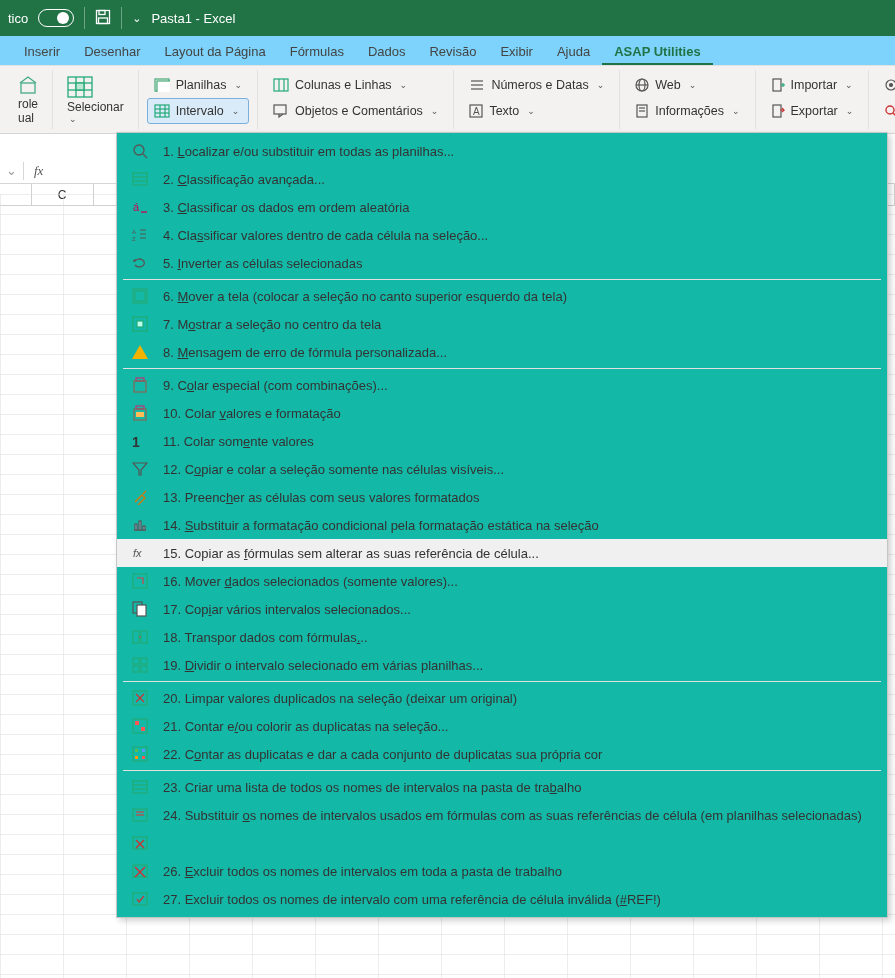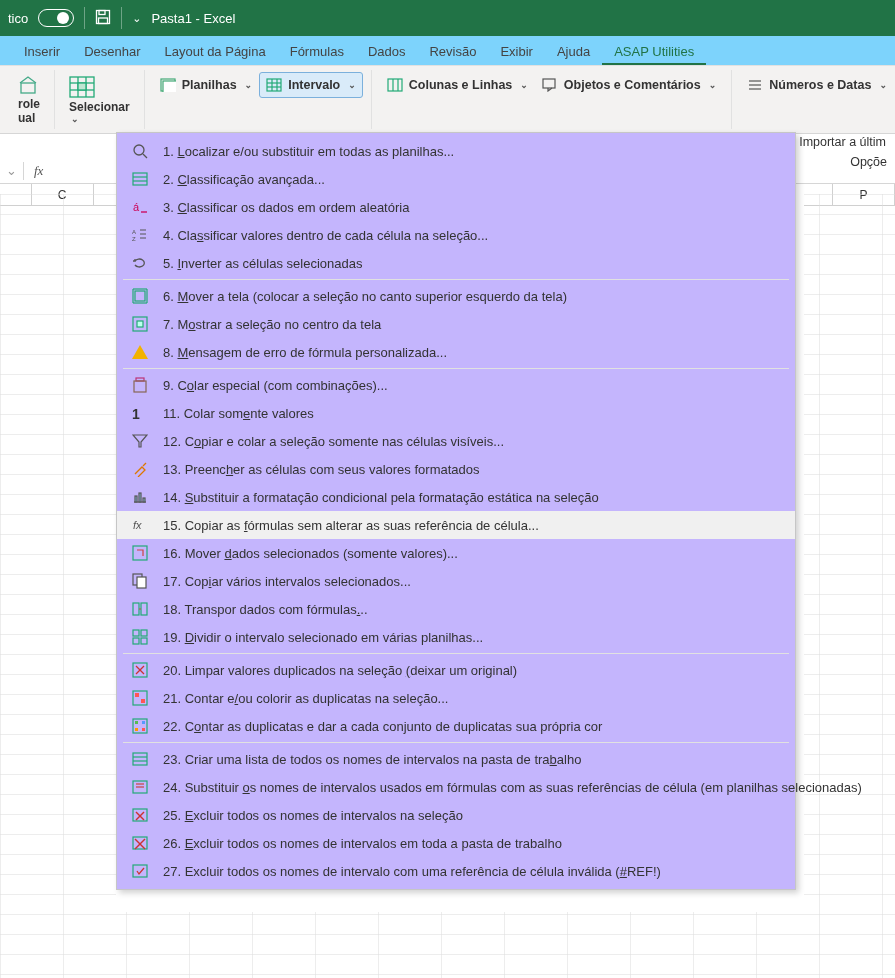--- a/index.html
+++ b/index.html
@@ -27,28 +27,28 @@
   }
 
   
   .tabs {
     height: 30px; background: #7dd3fc; display: flex; align-items: flex-end; gap: 0; padding: 0 12px;
     border-bottom: 1px solid #e1e1e1;
   }
   .tab {
     padding: 6px 12px 4px; font-size: 13px; color: #444; cursor: pointer; border-bottom: 2px solid transparent;
   }
-  .tab.active { color: #217346; border-bottom: 2px solid #217346; font-weight: 400; }
+  .tab.active { color: #217346; border-bottom: 2px solid #217346; font-weight: 700; }
 
   
   .ribbon {
     background: #f3f2f1; display: flex; padding: 4px 0 4px 4px; gap: 0; border-bottom: 1px solid #d6d6d6;
     height: 68px;
   }
-  .ribgroup { display: flex; flex-direction: row; padding: 2px 8px; gap: 0; border-right: 1px solid #e1e1e1; font-weight: bold; }
+  .ribgroup { display: flex; flex-direction: column; padding: 2px 8px; gap: 0; border-right: 1px solid #e1e1e1; }
   .ribgroup.col { align-items: center; justify-content: center; }
   .ribgroup.rows { }
   .ribbtn {
     display: flex; align-items: center; gap: 6px; font-size: 12.5px; color: #333; padding: 2px 6px;
     border: 1px solid transparent; border-radius: 3px; white-space: nowrap; cursor: pointer;
     height: 26px;
   }
   .ribbtn.pressed { background: #d9ebf9; border: 1px solid #7bb0dc; }
   .bigbtn { display: flex; flex-direction: column; font-size: 12px; color:#333; padding: 2px 6px; cursor:pointer; }
   .bigbtn svg { margin-bottom: 2px; }
@@ -71,21 +71,21 @@
     font-size:12px; color:#333;
   }
   .colhead .ch:first-child { width: 32px; }
 
   
   .grid { position:absolute; top:194px; left:0; right:0; bottom:0; }
   .grid .gridlines { width:100%; height:100%; }
 
   
   .menu {
-    position: absolute; left: 116px; top: 132px; width: 680px; background:#c4b5fd;
+    position: absolute; left: 116px; top: 132px; width: 772px; background:#14b8a6;
     border: 1px solid #c6c6c6; box-shadow: 3px 3px 6px rgba(0,0,0,.18);
     padding: 4px 0;
   }
   .mitem {
     display: flex; align-items: center; gap: 14px; padding: 5px 14px; font-size: 13px; color:#333;
     cursor: pointer; height: 28px;
   }
   .mitem:hover, .mitem.hover { background: #f0f0f0; }
   .mitem .mico { width: 18px; height:18px; display:flex; align-items:center; justify-content:center; flex-shrink:0; }
   .mitem .mlabel { white-space: nowrap; }
@@ -395,20 +395,30 @@
       <span class="mico">
         <svg width="16" height="16" viewBox="0 0 16 16" fill="none" stroke="#b37" stroke-width="1.2">
           <rect x="4" y="1" width="8" height="3"></rect>
           <rect x="2" y="4" width="12" height="11" stroke="#865"></rect>
         </svg>
       </span>
       <span class="mlabel">9. C<span class="ul">o</span>lar especial (com combinações)...</span>
     </div>
     <div class="mitem">
       <span class="mico">
+        <svg width="16" height="16" viewBox="0 0 16 16" fill="none" stroke="#865" stroke-width="1.2">
+          <rect x="4" y="1" width="8" height="3" stroke="#b37"></rect>
+          <rect x="2" y="4" width="12" height="11"></rect>
+          <rect x="4" y="7" width="8" height="5" fill="#fb5" stroke="none"></rect>
+        </svg>
+      </span>
+      <span class="mlabel">10. Colar <span class="ul">v</span>alores e formatação</span>
+    </div>
+    <div class="mitem">
+      <span class="mico">
         <svg width="16" height="16">
           <text x="0" y="14" font-size="14" font-weight="bold" fill="#333">1</text>
         </svg>
       </span>
       <span class="mlabel">11. Colar som<span class="ul">e</span>nte valores</span>
     </div>
     <div class="mitem">
       <span class="mico">
         <svg width="16" height="16" viewBox="0 0 16 16" fill="none" stroke="#555" stroke-width="1.2">
           <polygon points="1,2 15,2 9,9 9,14 7,14 7,9"></polygon>
@@ -538,21 +548,20 @@
       <span class="mlabel">24. Substituir <span class="ul">o</span>s nomes de intervalos usados em fórmulas com as suas referências de célula (em planilhas selecionadas)</span>
     </div>
     <div class="mitem">
       <span class="mico">
         <svg width="16" height="16" viewBox="0 0 16 16" fill="none" stroke="#c33" stroke-width="1.4">
           <rect x="1" y="2" width="14" height="12" stroke="#2a7" stroke-width="1.2"></rect>
           <line x1="4" y1="5" x2="12" y2="13"></line>
           <line x1="12" y1="5" x2="4" y2="13"></line>
         </svg>
       </span>
-      <span class="mlabel">25. <span class="ul">E</span>xcluir todos os nomes de intervalos na seleção</span>
     </div>
     <div class="mitem">
       <span class="mico">
         <svg width="16" height="16" viewBox="0 0 16 16" fill="none" stroke="#c33" stroke-width="1.4">
           <rect x="1" y="2" width="14" height="12" stroke="#2a7" stroke-width="1.2"></rect>
           <line x1="3" y1="4" x2="13" y2="14"></line>
           <line x1="13" y1="4" x2="3" y2="14"></line>
         </svg>
       </span>
       <span class="mlabel">26. <span class="ul">E</span>xcluir todos os nomes de intervalos em toda a pasta de trabalho</span>

